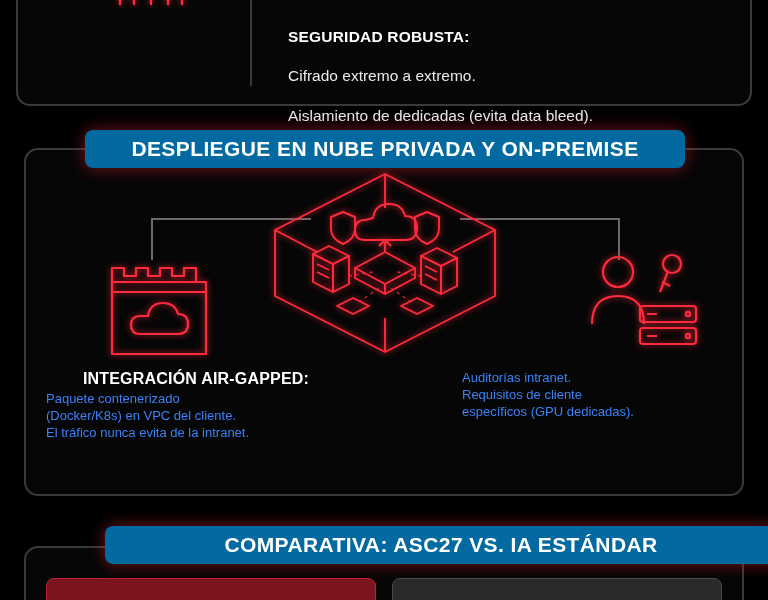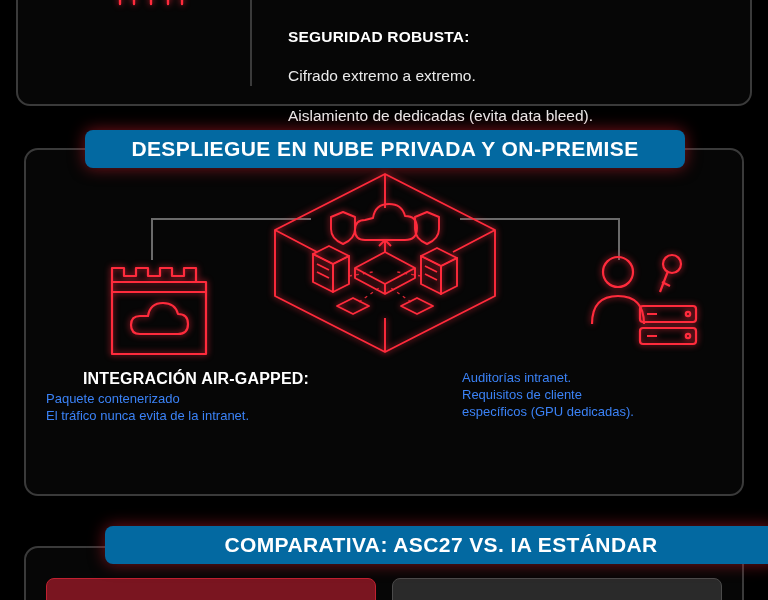--- a/index.html
+++ b/index.html
@@ -267,20 +267,21 @@
           <circle cx="104" cy="64" r="2.2"></circle>
           <circle cx="104" cy="86" r="2.2"></circle>
         </g>
       </svg>
     </div>
   </div>
 
   <div class="col-text" id="left-col">
     <div class="hd">INTEGRACIÓN AIR-GAPPED:</div>
     <div class="ln">Paquete contenerizado</div>
+    <div class="ln">(Docker/K8s) en VPC del cliente.</div>
     <div class="ln">El tráfico nunca evita de la intranet.</div>
   </div>
 
   <div class="col-text" id="right-col">
     <div class="ln">Auditorías intranet.</div>
     <div class="ln">Requisitos de cliente</div>
     <div class="ln">específicos (GPU dedicadas).</div>
   </div>
 
   <div class="banner" id="banner-compare">COMPARATIVA: ASC27 VS. IA ESTÁNDAR</div>

